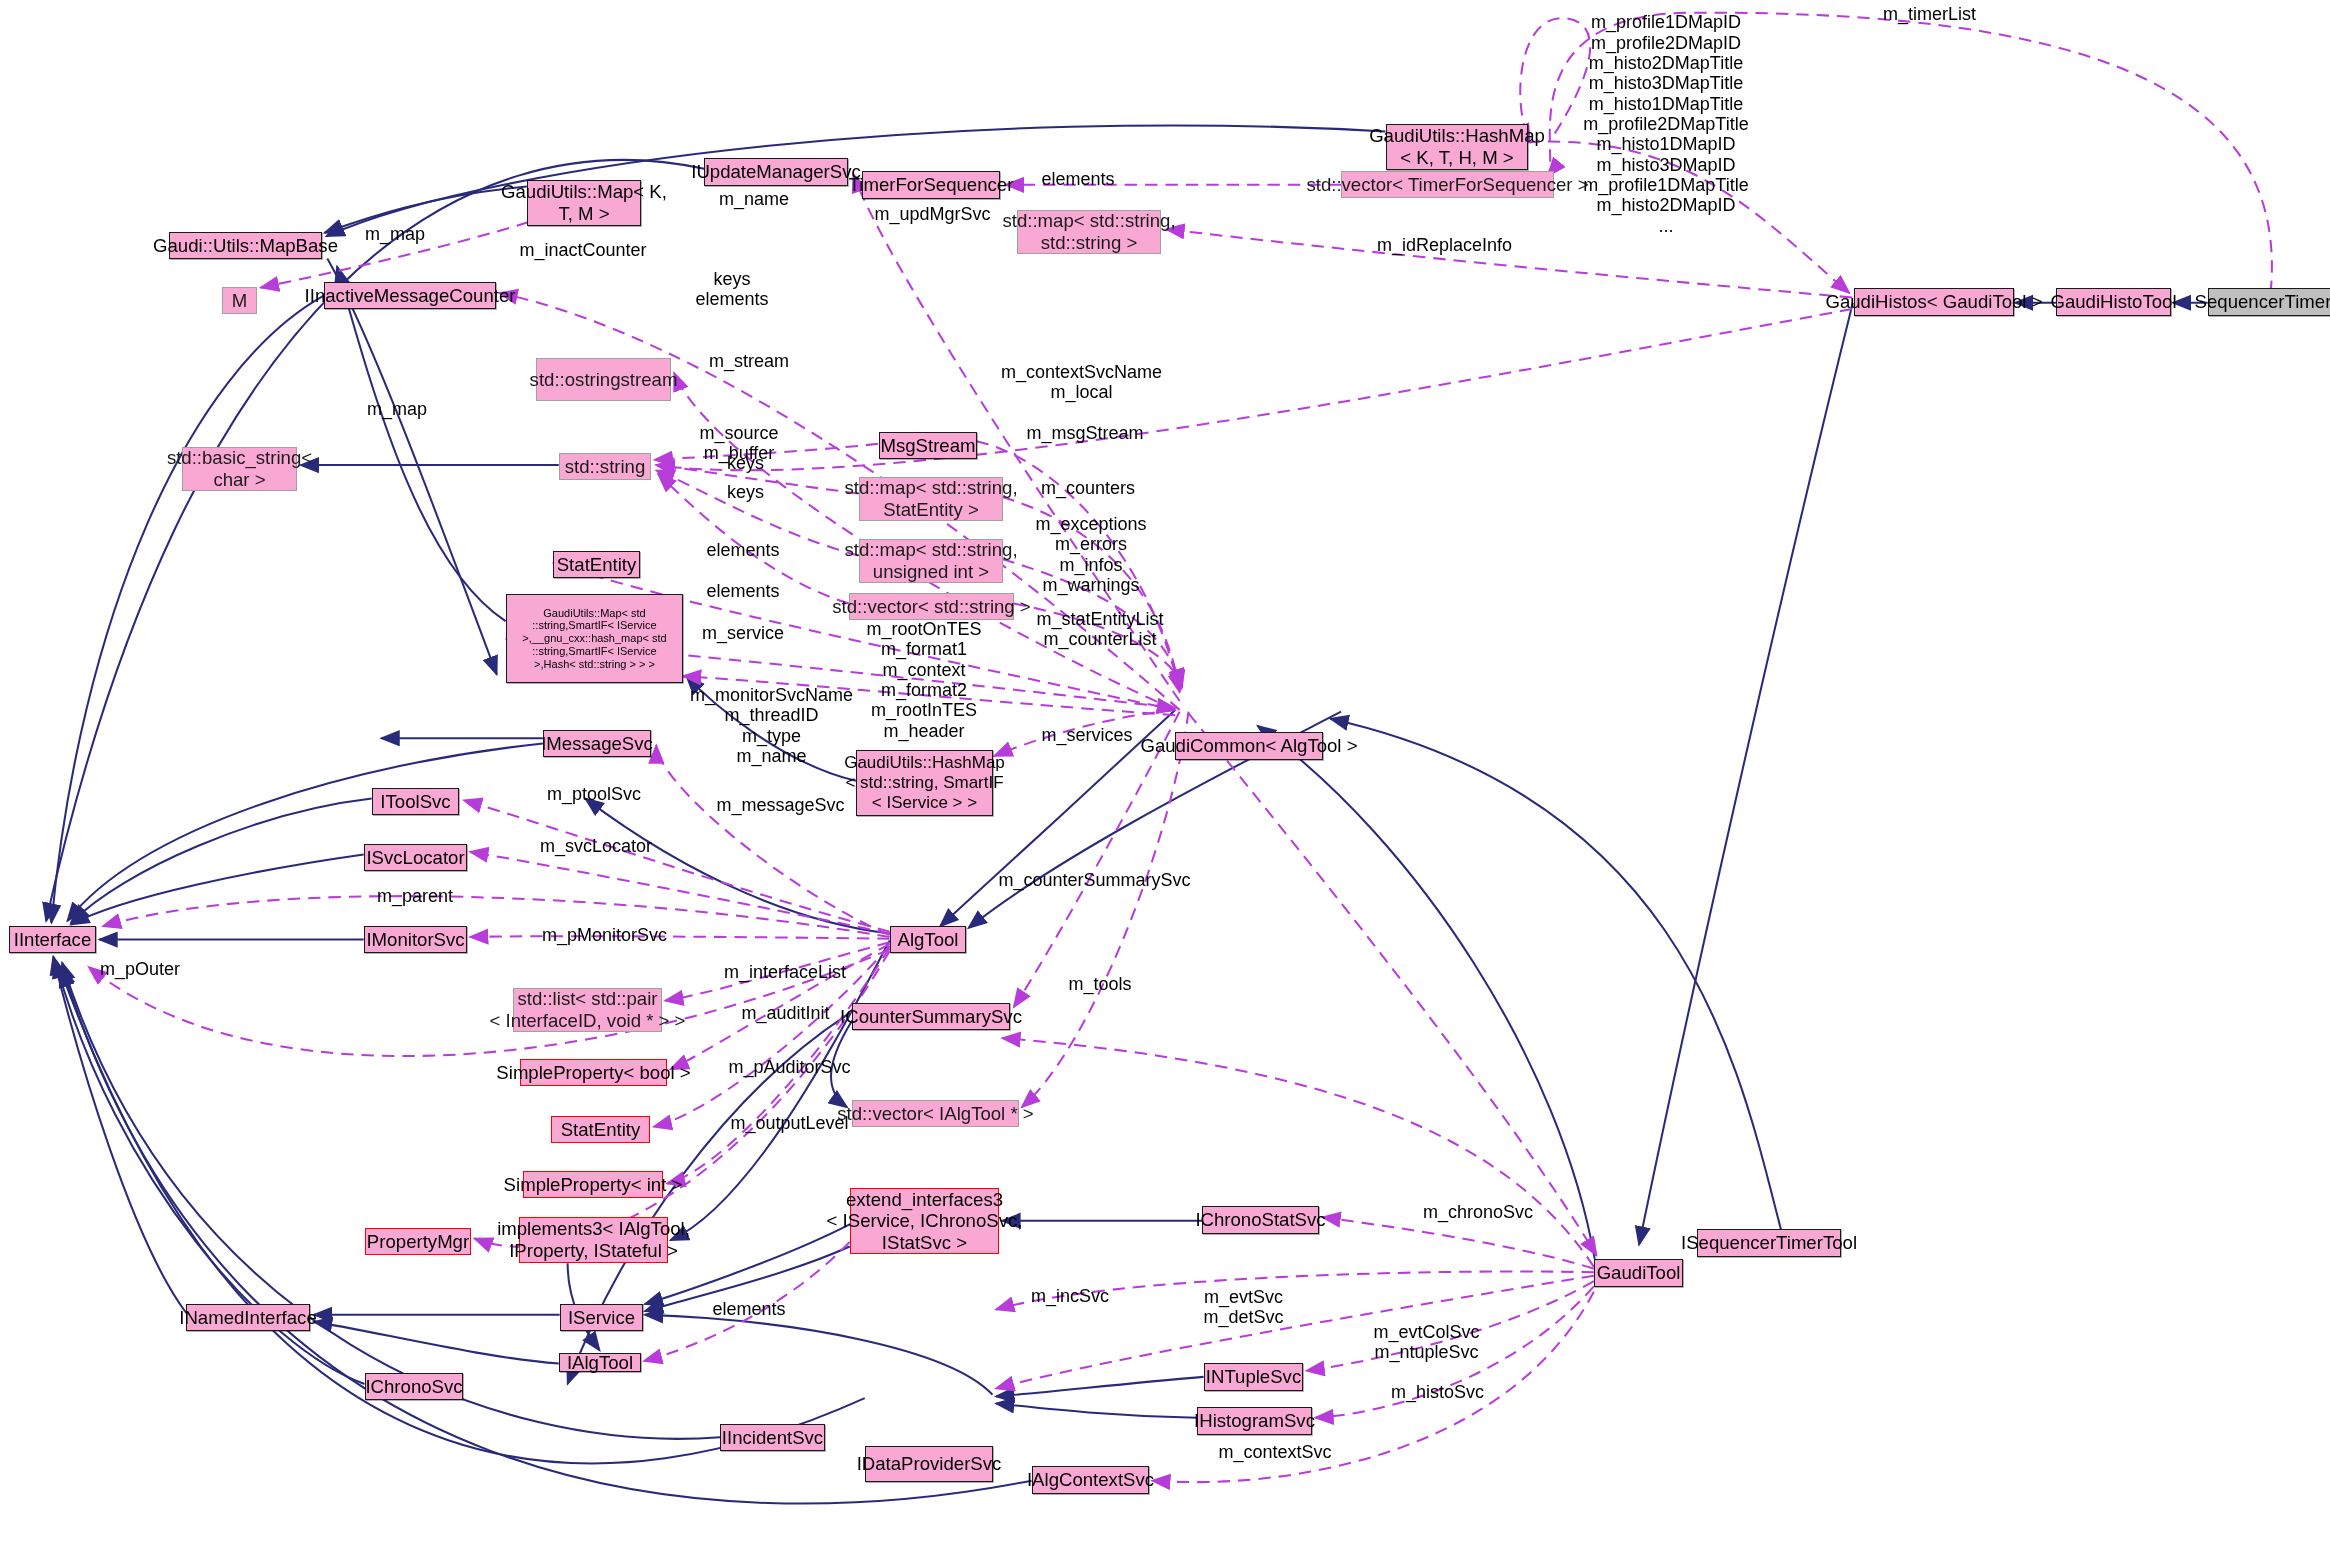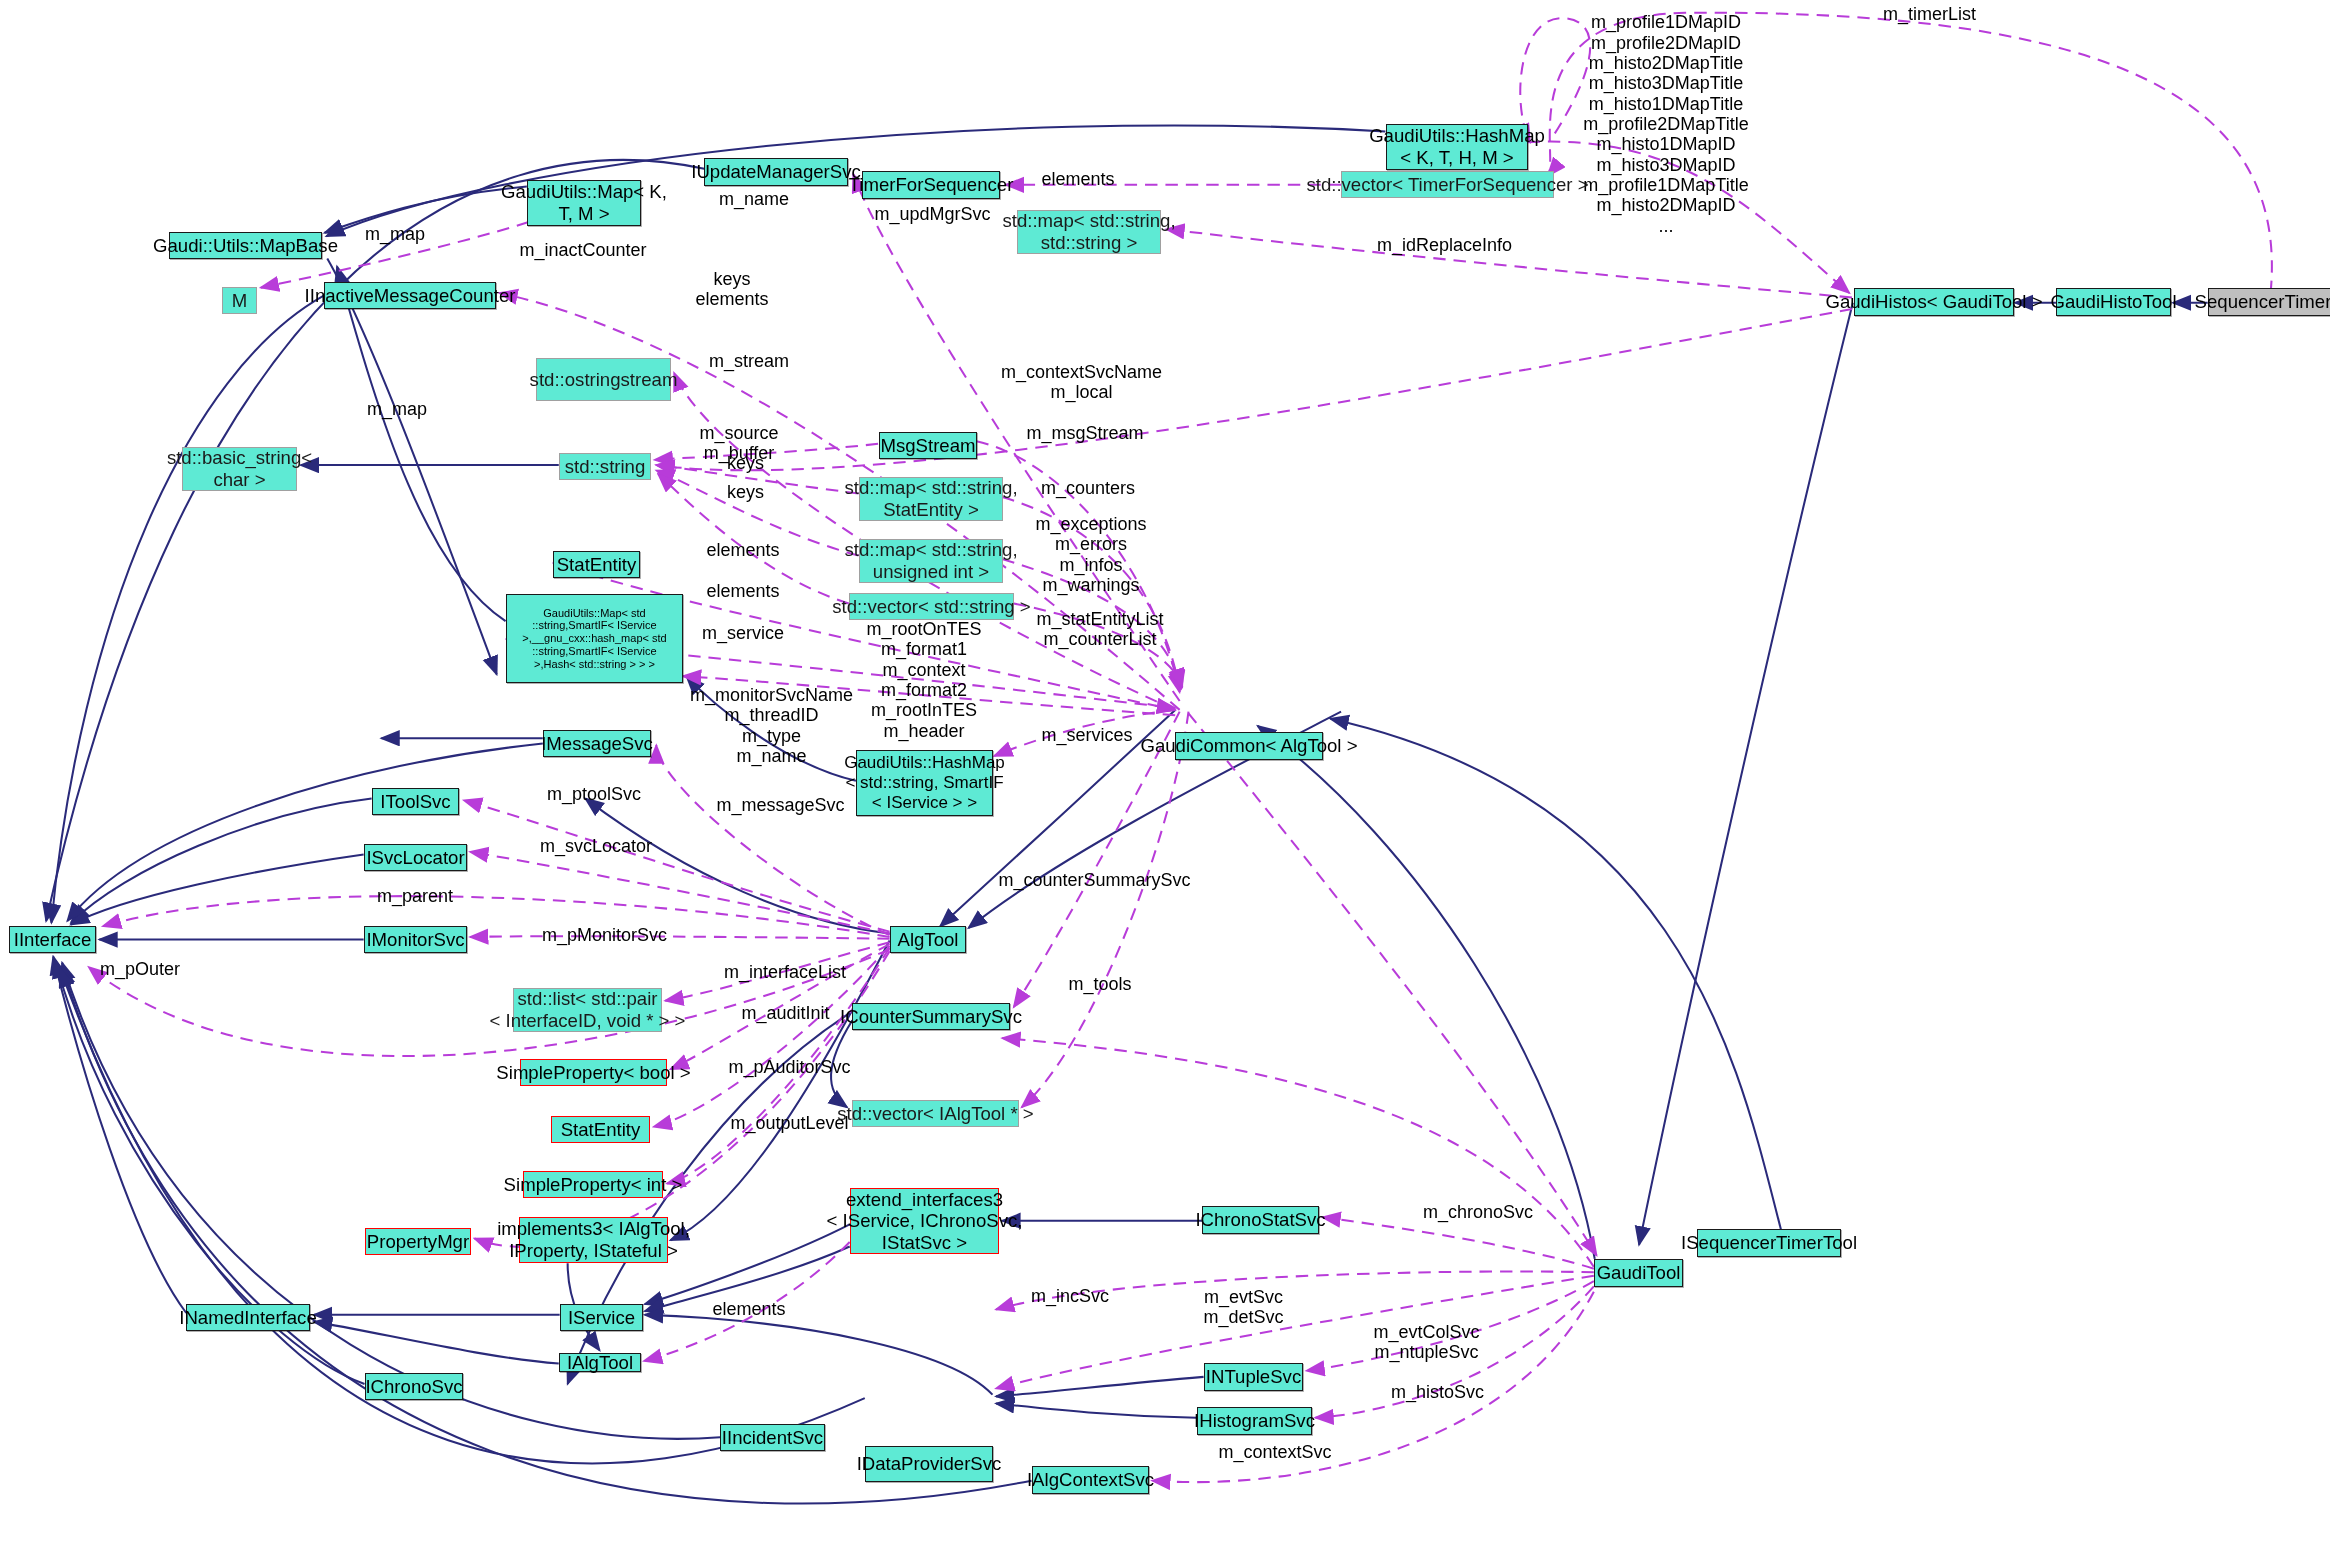--- a/index.html
+++ b/index.html
@@ -25,21 +25,21 @@
   .node {
     position: absolute;
     box-sizing: border-box;
     display: flex;
     align-items: center;
     justify-content: center;
     text-align: center;
     line-height: 1.16;
     font-size: 18.6px;
     color: #000000;
-    background: #5eead4;
+    background: #f9a8d4;
     white-space: pre;
     padding: 1.8px 5.3px;
     z-index: 4;
   }
   
   .node.cls {
     border: 1.8px solid #1a1a1a;
     box-shadow: 0.9px 0.9px 0 rgba(0,0,0,0.35);
   }
   

